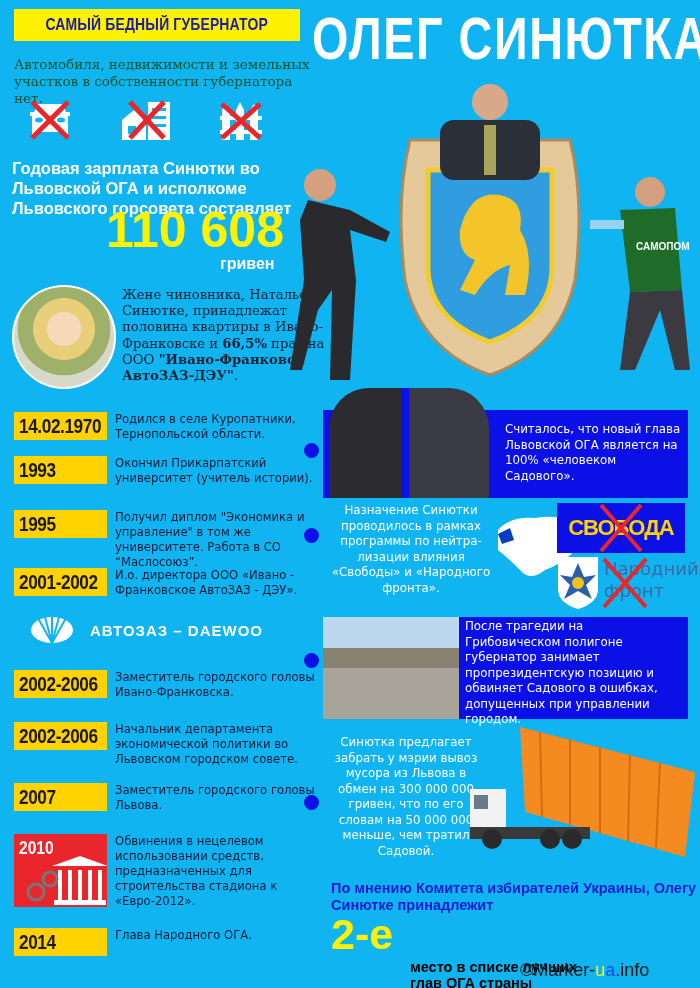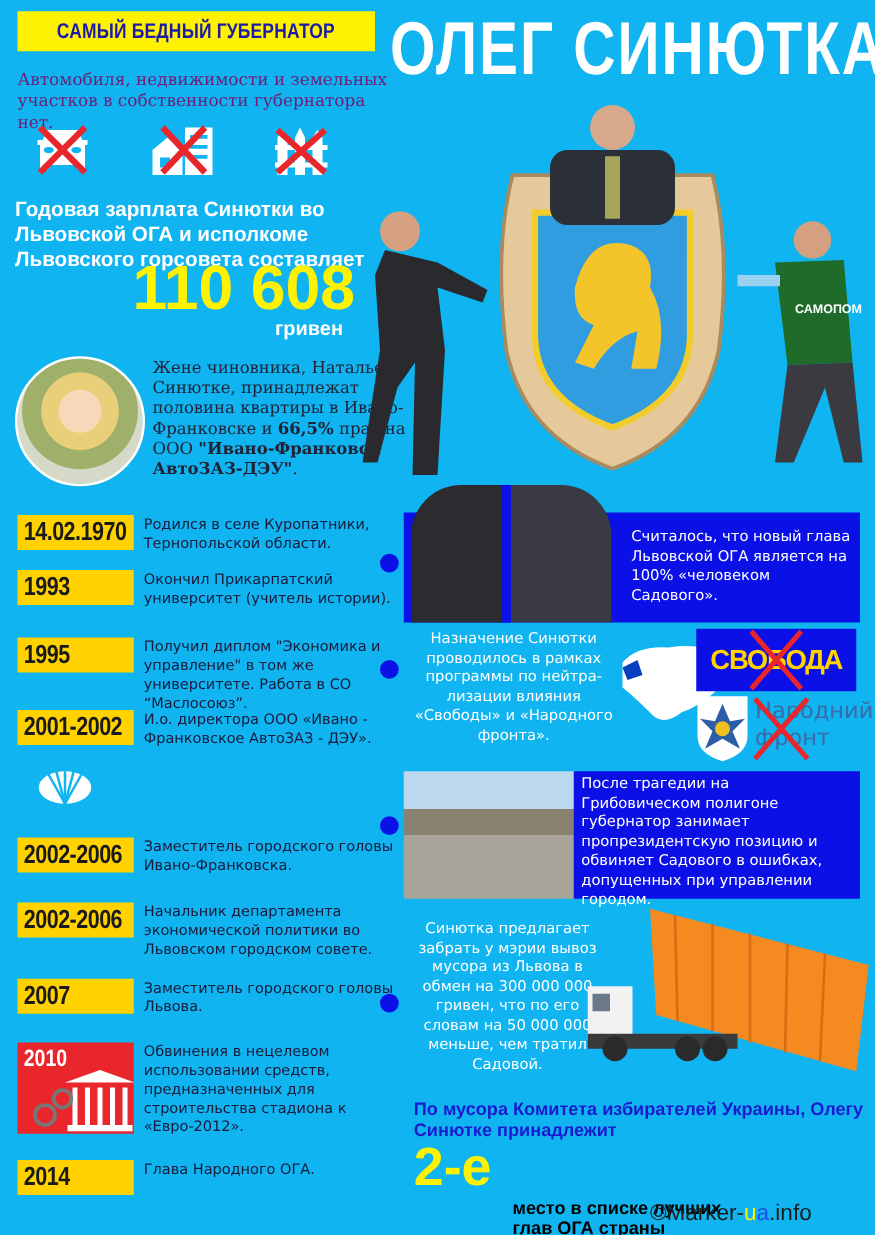--- a/index.html
+++ b/index.html
@@ -5,21 +5,21 @@
   * { box-sizing: border-box; margin: 0; padding: 0; }
   html, body { width: 700px; height: 988px; overflow: hidden; }
   body { background: #0fb4f0; font-family: "DejaVu Sans", sans-serif; position: relative; color: #1a1a2e; }
   .abs { position: absolute; }
 
   .badge { left: 14px; top: 9px; width: 286px; height: 32px; background: #fff200; display:flex; align-items:center; justify-content:center;text-align:center; }
   .badge span { font-family: "Liberation Sans", sans-serif; font-weight: 700; font-size: 17px; color: #1b1ba8; letter-spacing: 0.2px; transform: scaleX(0.82); white-space: nowrap; }
 
   .main-title { left: 312px; top: 8px; font-family: "Liberation Sans", sans-serif; font-weight: 700; font-size: 60px; color: #fff; letter-spacing: 2px; transform: scaleX(0.78); transform-origin: left top; white-space: nowrap; line-height: 62px; }
 
-  .no-prop { left: 14px; top: 56px; width: 300px; font-family: "DejaVu Serif", serif; font-size: 13.5px; line-height: 17px; color: #701a75; }
+  .no-prop { left: 14px; top: 56px; width: 300px; font-family: "DejaVu Serif", serif; font-size: 13.5px; line-height: 17px; color: #14532d; }
 
   .icons { left: 24px; top: 98px; display:flex; gap: 44px; }
   .icn { width: 52px; height: 44px; position: relative; }
   .icn svg { width: 100%; height: 100%; }
 
   .salary { left: 12px; top: 158px; width: 300px; font-family: "Liberation Sans", sans-serif; font-weight: 700; font-size: 16.5px; line-height: 20px; color: #fff; }
   .salary-num { left: 106px; top: 204px; font-family: "Liberation Sans", sans-serif; font-weight: 700; font-size: 50px; color: #fff200; line-height: 52px; white-space: nowrap; }
   .salary-cur { left: 220px; top: 255px; font-family: "Liberation Sans", sans-serif; font-weight: 700; font-size: 16px; color: #fff; }
 
   .wife-photo { left: 12px; top: 285px; width: 104px; height: 104px; border-radius: 50%; background: radial-gradient(circle at 50% 42%, #f6d9b8 0 22%, #e9cf79 23% 40%, #9fb06a 41% 60%, #d7d9c8 61%); border: 2px solid #fff; }
@@ -154,20 +154,21 @@
   <svg width="44" height="28" viewBox="0 0 44 28">
     <ellipse cx="22" cy="14" rx="21" ry="13" fill="#fff"></ellipse>
     <g stroke="#0fb4f0" stroke-width="2">
       <line x1="22" y1="27" x2="8" y2="2"></line>
         <line x1="22" y1="27" x2="15" y2="1"></line>
         <line x1="22" y1="27" x2="22" y2="1"></line>
         <line x1="22" y1="27" x2="29" y2="1"></line>
         <line x1="22" y1="27" x2="36" y2="2"></line>
     </g>
   </svg>
+  <span class="daewoo-name">АВТОЗАЗ – DAEWOO</span>
 </div>
 
 <div class="tl-item" style="top:670px">
   <div class="tl-date">
       <span>2002-2006</span>
     </div>
   <div class="tl-text">Заместитель городского головы Ивано-Франковска.</div>
 </div>
 <div class="tl-item" style="top:722px">
   <div class="tl-date">
@@ -261,21 +262,21 @@
       </g>
     <path d="M0 62 H36 V105 H0 Z" fill="#f2f2f2"></path>
     <rect x="4" y="68" width="14" height="14" fill="#6a7a8a"></rect>
     <rect x="0" y="100" width="120" height="12" fill="#3a3a3a"></rect>
     <circle cx="22" cy="112" r="10" fill="#2a2a2a"></circle>
       <circle cx="80" cy="112" r="10" fill="#2a2a2a"></circle>
       <circle cx="102" cy="112" r="10" fill="#2a2a2a"></circle>
   </svg>
 </div>
 
-<div class="abs rating">По мусора Комитета избирателей Украины, Олегу Синютке принадлежит</div>
+<div class="abs rating">По мнению Комитета избирателей Украины, Олегу Синютке принадлежит</div>
 <div class="abs rank">2-е</div>
 <div class="abs rank-text">
   <div>место в списке лучших</div>
   <div>глав ОГА страны</div>
 </div>
 
 <div class="abs credit">
   <span>©Marker-</span><span class="ua-u">u</span><span class="ua-a">a</span><span>.info</span>
 </div>
 

